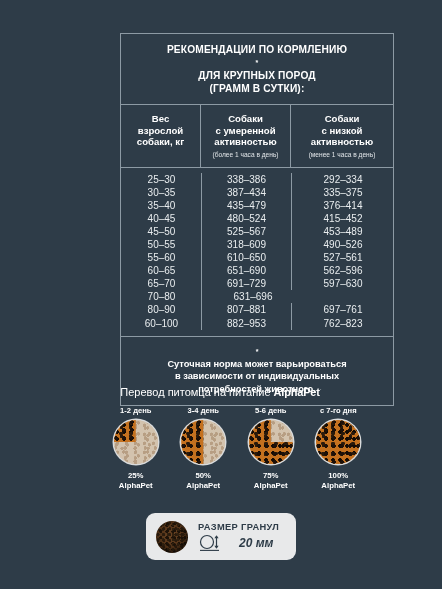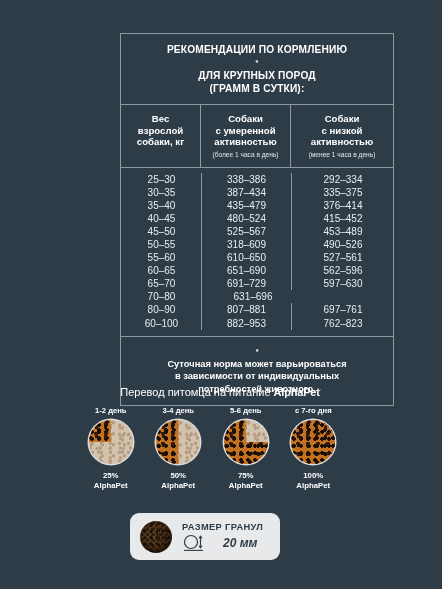--- a/index.html
+++ b/index.html
@@ -75,21 +75,21 @@
   .tbl-note .ast { font-size: 7px; vertical-align: super; }
 
   
   .trans-title {
     position: absolute; left: 0; top: 386px; width: 442px;
     text-align: center; color: #ffffff; font-size: 11px;
   }
   .trans-title .brand { font-weight: bold; letter-spacing: -.2px; }
   .trans-title .tm { font-size: 6px; vertical-align: super; }
 
-  .steps { position: absolute; left: 77px; top: 406px; width: 270px; display: flex; }
+  .steps { position: absolute; left: 102px; top: 406px; width: 270px; display: flex; }
   .step { flex: 1 1 0; text-align: center; }
   .step-day {
     color: #ffffff; font-size: 7.6px; font-weight: bold;
     display: block; margin-bottom: 5px;
   }
   .bowl {
     width: 44px; height: 44px; border-radius: 50%;
     margin: 0 auto; position: relative; overflow: hidden;
     background: #cdbba6;
     box-shadow: 0 0 0 1.5px #d9dbdc;
@@ -115,21 +115,21 @@
       #c4711f;
     background-size: 8px 8px, 10px 10px, 7px 7px, 9px 9px, auto;
   }
   .step-pct {
     display: block; color: #ffffff; font-size: 7.8px;
     font-weight: bold; line-height: 10px; margin-top: 7px;
   }
 
   
   .size-card {
-    position: absolute; left: 130px; top: 513px;
+    position: absolute; left: 146px; top: 513px;
     width: 150px; height: 47px;
     background: #e8e9ea; border-radius: 9px;
     display: flex; align-items: center; padding: 0 10px;
   }
   .kibble {
     width: 32px; height: 32px; border-radius: 50%; flex: 0 0 auto;
     background:
       radial-gradient(circle at 30% 28%, #2a1b0d 0 1.3px, transparent 1.6px),
       radial-gradient(circle at 68% 40%, #1d1208 0 1.3px, transparent 1.6px),
       radial-gradient(circle at 44% 72%, #30200f 0 1.3px, transparent 1.6px),

